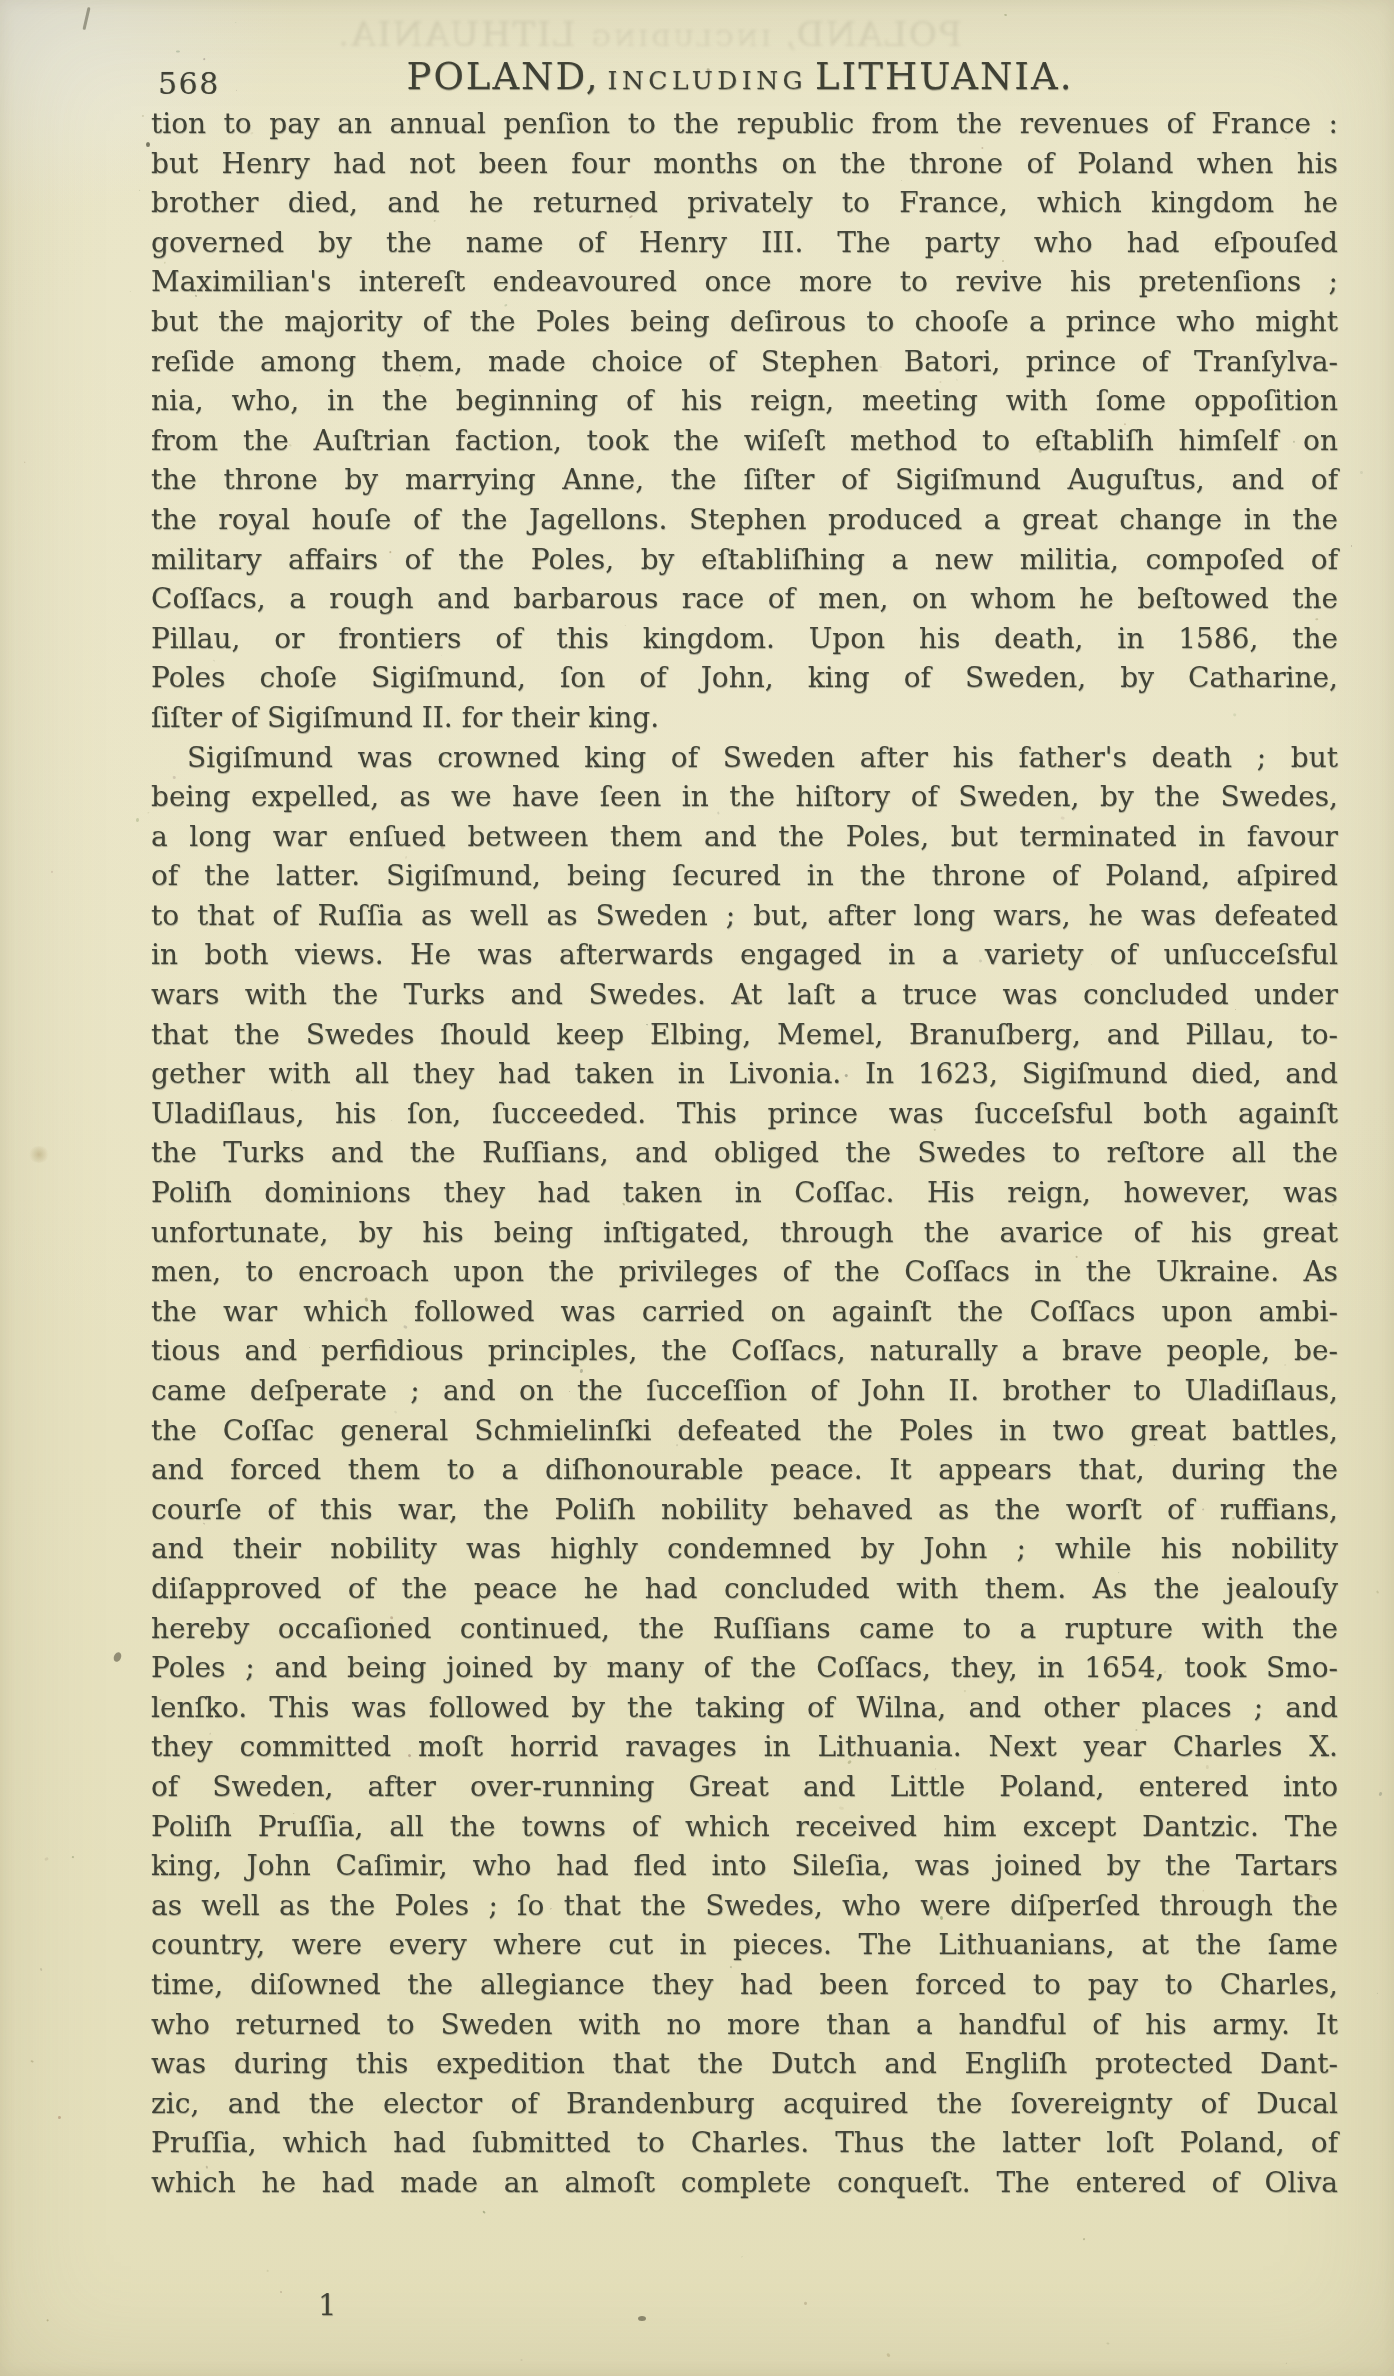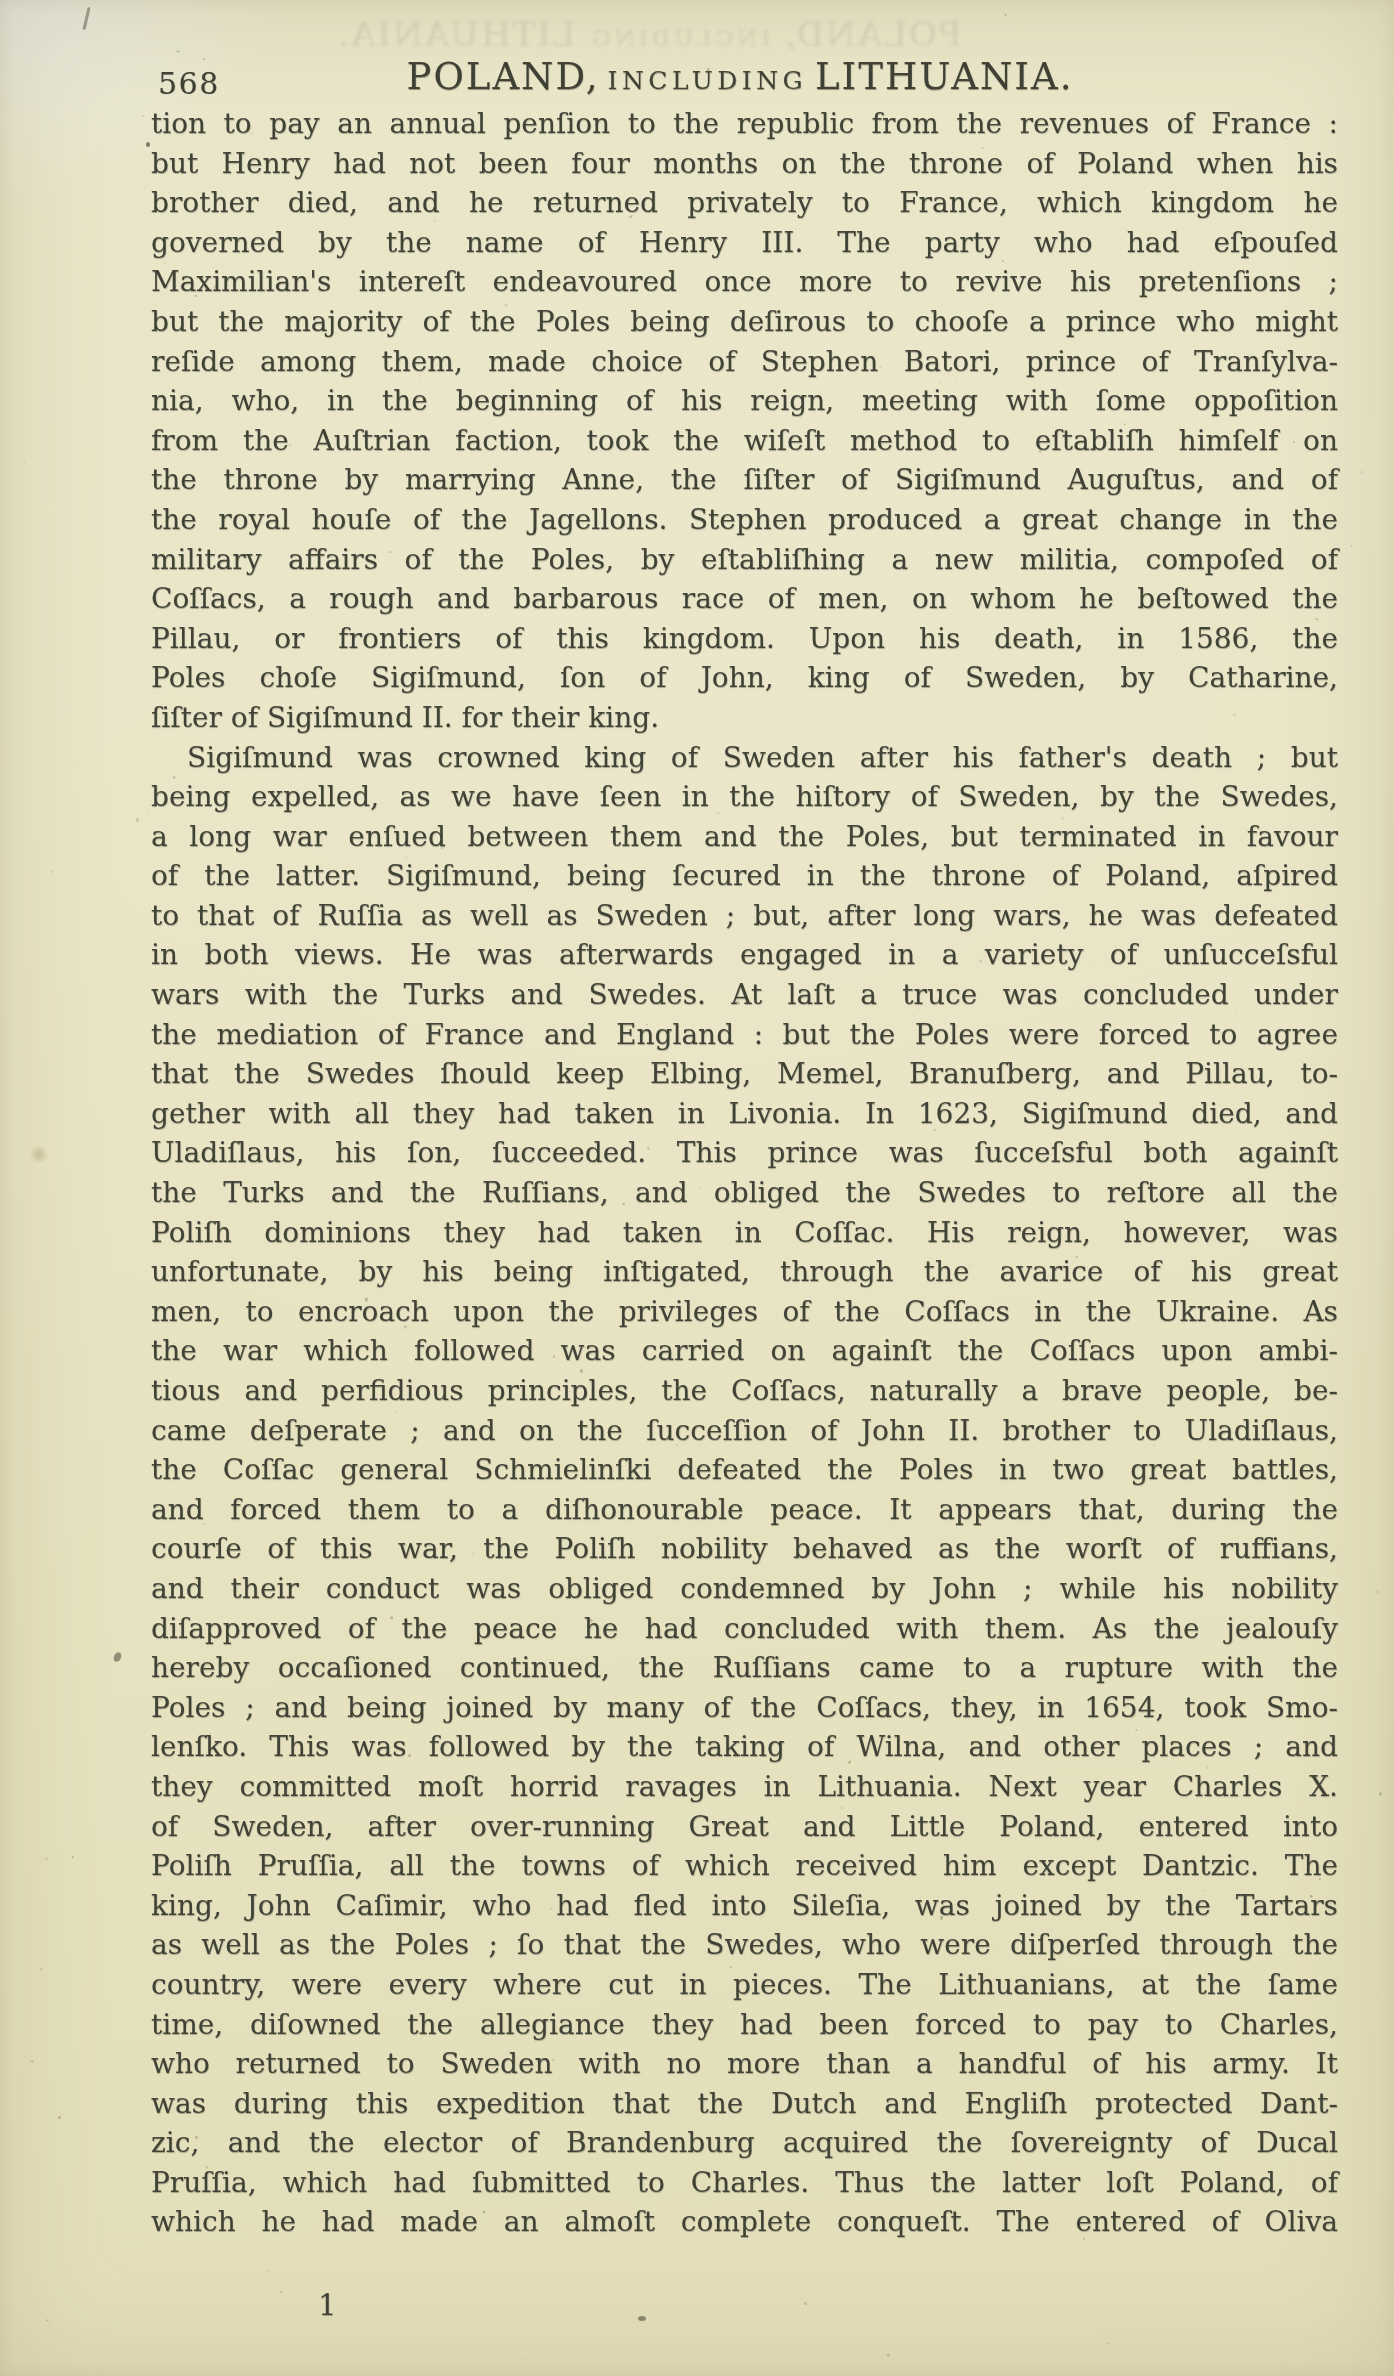--- a/index.html
+++ b/index.html
@@ -104,35 +104,34 @@
       <div class="line">Pillau, or frontiers of this kingdom.  Upon his death, in 1586, the</div>
       <div class="line">Poles choſe Sigiſmund, ſon of John, king of Sweden, by Catharine,</div>
       <div class="line no-justify">ſiſter of Sigiſmund II. for their king.</div>
       <div class="line indent">Sigiſmund was crowned king of Sweden after his father's death ; but</div>
       <div class="line">being expelled, as we have ſeen in the hiſtory of Sweden, by the Swedes,</div>
       <div class="line">a long war enſued between them and the Poles, but terminated in favour</div>
       <div class="line">of the latter.  Sigiſmund, being ſecured in the throne of Poland, aſpired</div>
       <div class="line">to that of Ruſſia as well as Sweden ; but, after long wars, he was defeated</div>
       <div class="line">in both views.  He was afterwards engaged in a variety of unſucceſsful</div>
       <div class="line">wars with the Turks and Swedes.  At laſt a truce was concluded under</div>
-      <div class="line">the mediation of France and England : but the Poles were forced to agree</div>
       <div class="line">that the Swedes ſhould keep Elbing, Memel, Branuſberg, and Pillau, to-</div>
       <div class="line">gether with all they had taken in Livonia.  In 1623, Sigiſmund died, and</div>
       <div class="line">Uladiſlaus, his ſon, ſucceeded.  This prince was ſucceſsful both againſt</div>
       <div class="line">the Turks and the Ruſſians, and obliged the Swedes to reſtore all the</div>
       <div class="line">Poliſh dominions they had taken in Coſſac.  His reign, however, was</div>
       <div class="line">unfortunate, by his being inſtigated, through the avarice of his great</div>
       <div class="line">men, to encroach upon the privileges of the Coſſacs in the Ukraine.  As</div>
       <div class="line">the war which followed was carried on againſt the Coſſacs upon ambi-</div>
       <div class="line">tious and perfidious principles, the Coſſacs, naturally a brave people, be-</div>
       <div class="line">came deſperate ; and on the ſucceſſion of John II. brother to Uladiſlaus,</div>
       <div class="line">the Coſſac general Schmielinſki defeated the Poles in two great battles,</div>
       <div class="line">and forced them to a diſhonourable peace.  It appears that, during the</div>
       <div class="line">courſe of this war, the Poliſh nobility behaved as the worſt of ruffians,</div>
-      <div class="line">and their conduct was obliged condemned by John ; while his nobility</div>
+      <div class="line">and their nobility was highly condemned by John ; while his nobility</div>
       <div class="line">diſapproved of the peace he had concluded with them.  As the jealouſy</div>
       <div class="line">hereby occaſioned continued, the Ruſſians came to a rupture with the</div>
       <div class="line">Poles ; and being joined by many of the Coſſacs, they, in 1654, took Smo-</div>
       <div class="line">lenſko.  This was followed by the taking of Wilna, and other places ; and</div>
       <div class="line">they committed moſt horrid ravages in Lithuania.  Next year Charles X.</div>
       <div class="line">of Sweden, after over-running Great and Little Poland, entered into</div>
       <div class="line">Poliſh Pruſſia, all the towns of which received him except Dantzic.  The</div>
       <div class="line">king, John Caſimir, who had fled into Sileſia, was joined by the Tartars</div>
       <div class="line">as well as the Poles ; ſo that the Swedes, who were diſperſed through the</div>
       <div class="line">country, were every where cut in pieces.  The Lithuanians, at the ſame</div>

